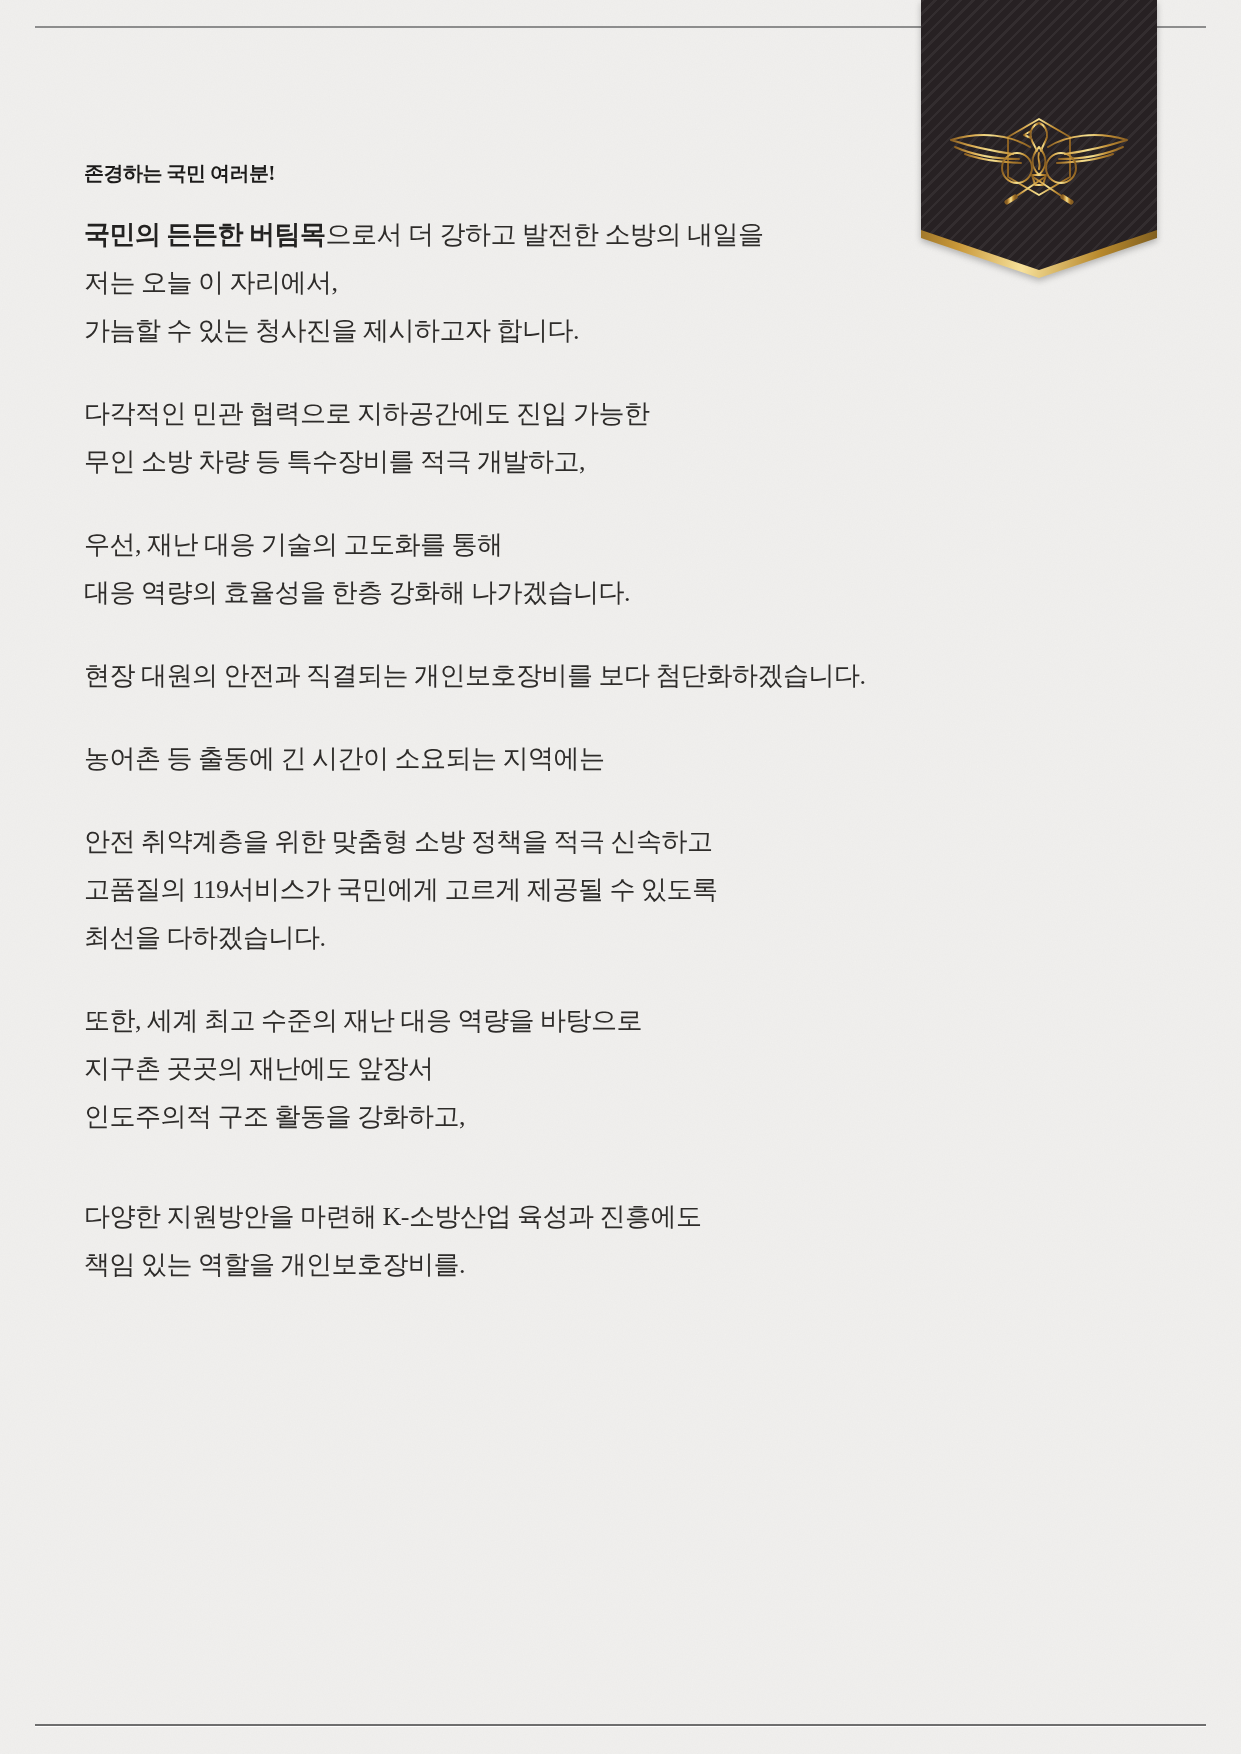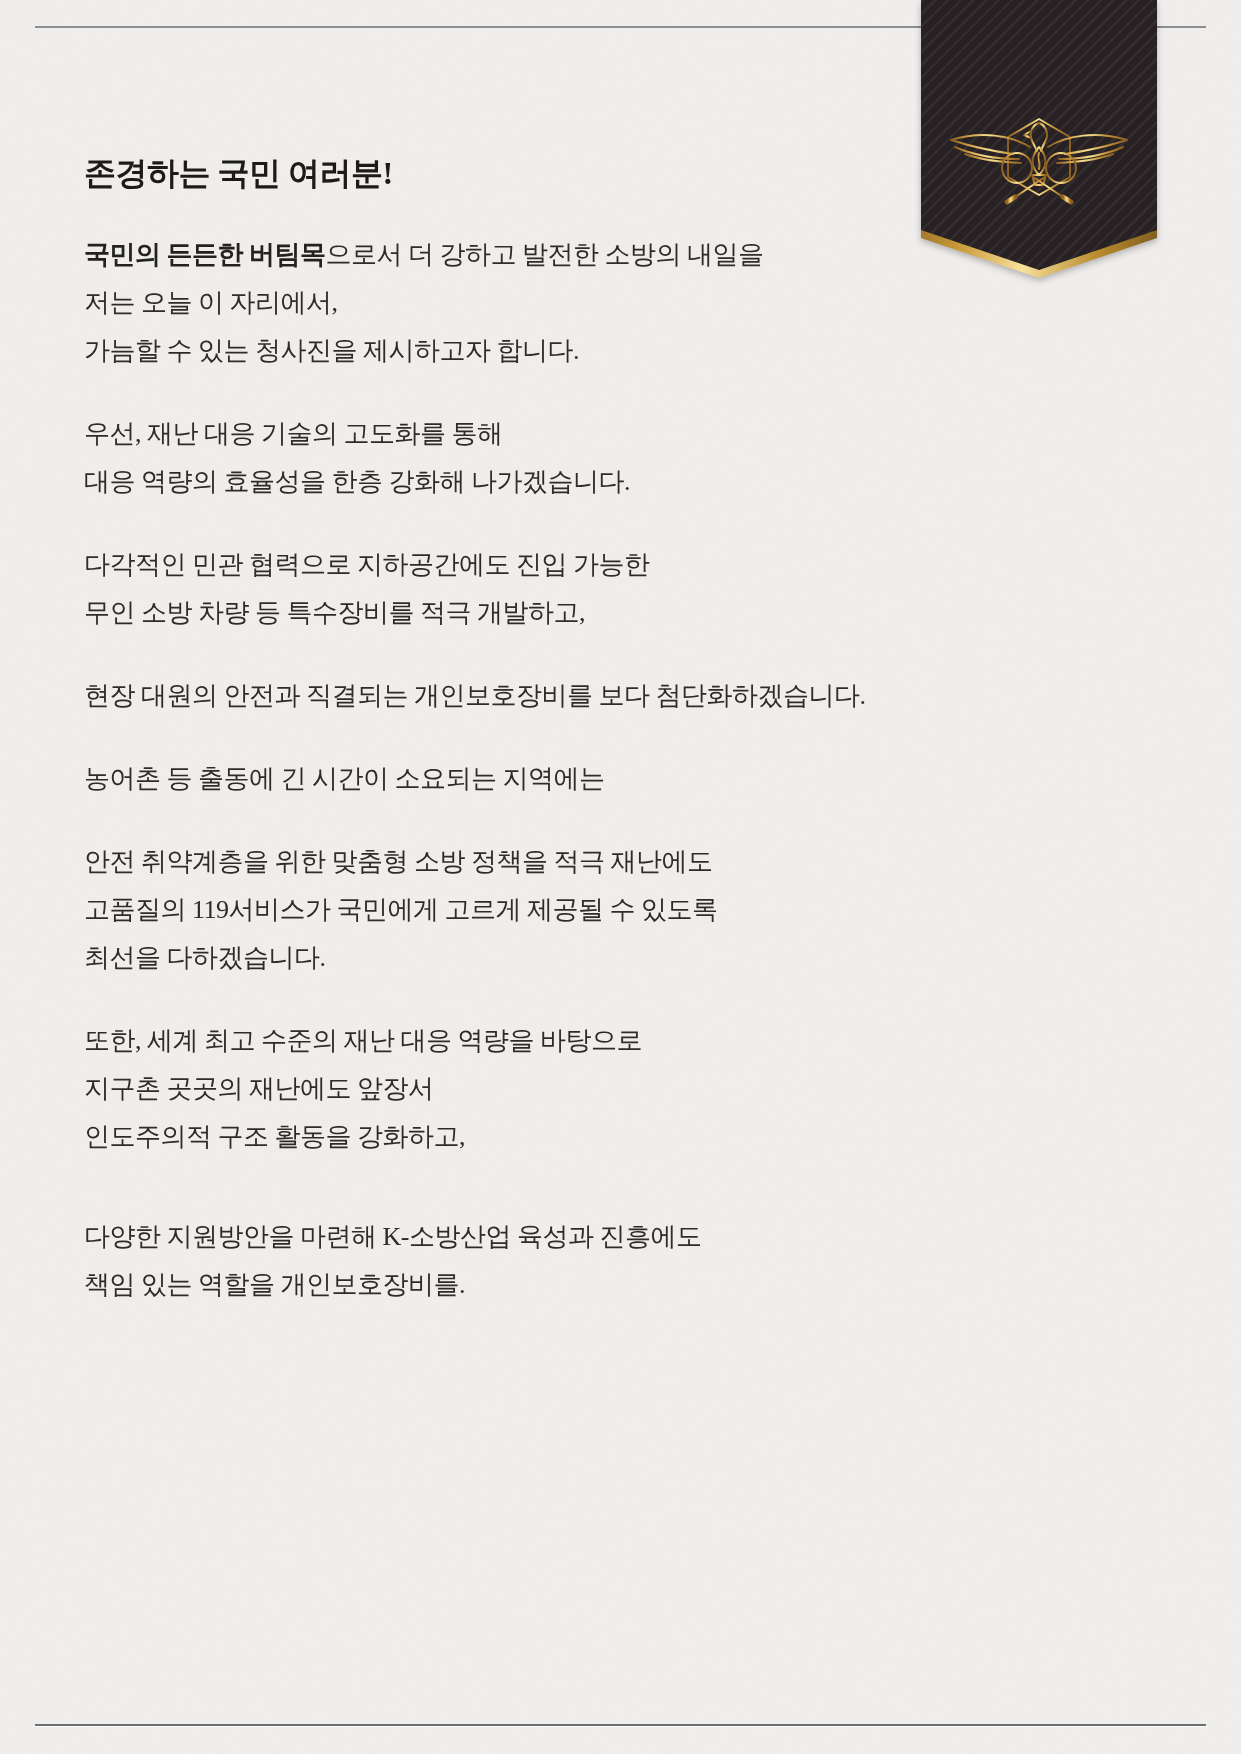--- a/index.html
+++ b/index.html
@@ -44,22 +44,22 @@
     -webkit-clip-path:polygon(0 0,236px 0,236px 230px,118px 270px,0 230px);
     clip-path:polygon(0 0,236px 0,236px 230px,118px 270px,0 230px);
   }
   .banner svg.emblem{position:absolute;left:18px;top:107px;}
   
   .content{
     position:absolute;left:84px;top:153px;width:1110px;
     color:#2e2c2a;
   }
   .content h1{
-    margin:0 0 38px 0;
-    font-size:32px;line-height:40px;font-weight:700;
+    margin:0 0 18px 0;
+    font-size:20px;line-height:40px;font-weight:700;
     color:#1c1b1a;letter-spacing:-0.5px;white-space:nowrap;
   }
   .content p{
     margin:0 0 35px 0;
     font-size:26px;font-weight:400;
   }
   .content p:nth-of-type(7){margin-bottom:52px;}
   .content .line{
     display:block;height:48px;line-height:48px;white-space:nowrap;
     letter-spacing:-0.5px;
@@ -127,35 +127,35 @@
 
   <div class="content">
     <h1>존경하는 국민 여러분!</h1>
     <div>
         <p>
           <span class="line"><strong>국민의 든든한 버팀목</strong><span>으로서 더 강하고 발전한 소방의 내일을</span></span>
           <span class="line"><span>저는 오늘 이 자리에서,</span></span>
           <span class="line"><span>가늠할 수 있는 청사진을 제시하고자 합니다.</span></span>
         </p>
         <p>
+          <span class="line"><span>다각적인 민관 협력으로 지하공간에도 진입 가능한</span></span>
+          <span class="line"><span>무인 소방 차량 등 특수장비를 적극 개발하고,</span></span>
+        </p>
+        <p>
           <span class="line"><span>우선, 재난 대응 기술의 고도화를 통해</span></span>
           <span class="line"><span>대응 역량의 효율성을 한층 강화해 나가겠습니다.</span></span>
-        </p>
-        <p>
-          <span class="line"><span>다각적인 민관 협력으로 지하공간에도 진입 가능한</span></span>
-          <span class="line"><span>무인 소방 차량 등 특수장비를 적극 개발하고,</span></span>
         </p>
         <p>
           <span class="line"><span>현장 대원의 안전과 직결되는 개인보호장비를 보다 첨단화하겠습니다.</span></span>
         </p>
         <p>
           <span class="line"><span>농어촌 등 출동에 긴 시간이 소요되는 지역에는</span></span>
         </p>
         <p>
-          <span class="line"><span>안전 취약계층을 위한 맞춤형 소방 정책을 적극 재난에도</span></span>
+          <span class="line"><span>안전 취약계층을 위한 맞춤형 소방 정책을 적극 신속하고</span></span>
           <span class="line"><span>고품질의 119서비스가 국민에게 고르게 제공될 수 있도록</span></span>
           <span class="line"><span>최선을 다하겠습니다.</span></span>
         </p>
         <p>
           <span class="line"><span>또한, 세계 최고 수준의 재난 대응 역량을 바탕으로</span></span>
           <span class="line"><span>지구촌 곳곳의 재난에도 앞장서</span></span>
           <span class="line"><span>인도주의적 구조 활동을 강화하고,</span></span>
         </p>
         <p>
           <span class="line"><span>다양한 지원방안을 마련해 K-소방산업 육성과 진흥에도</span></span>

